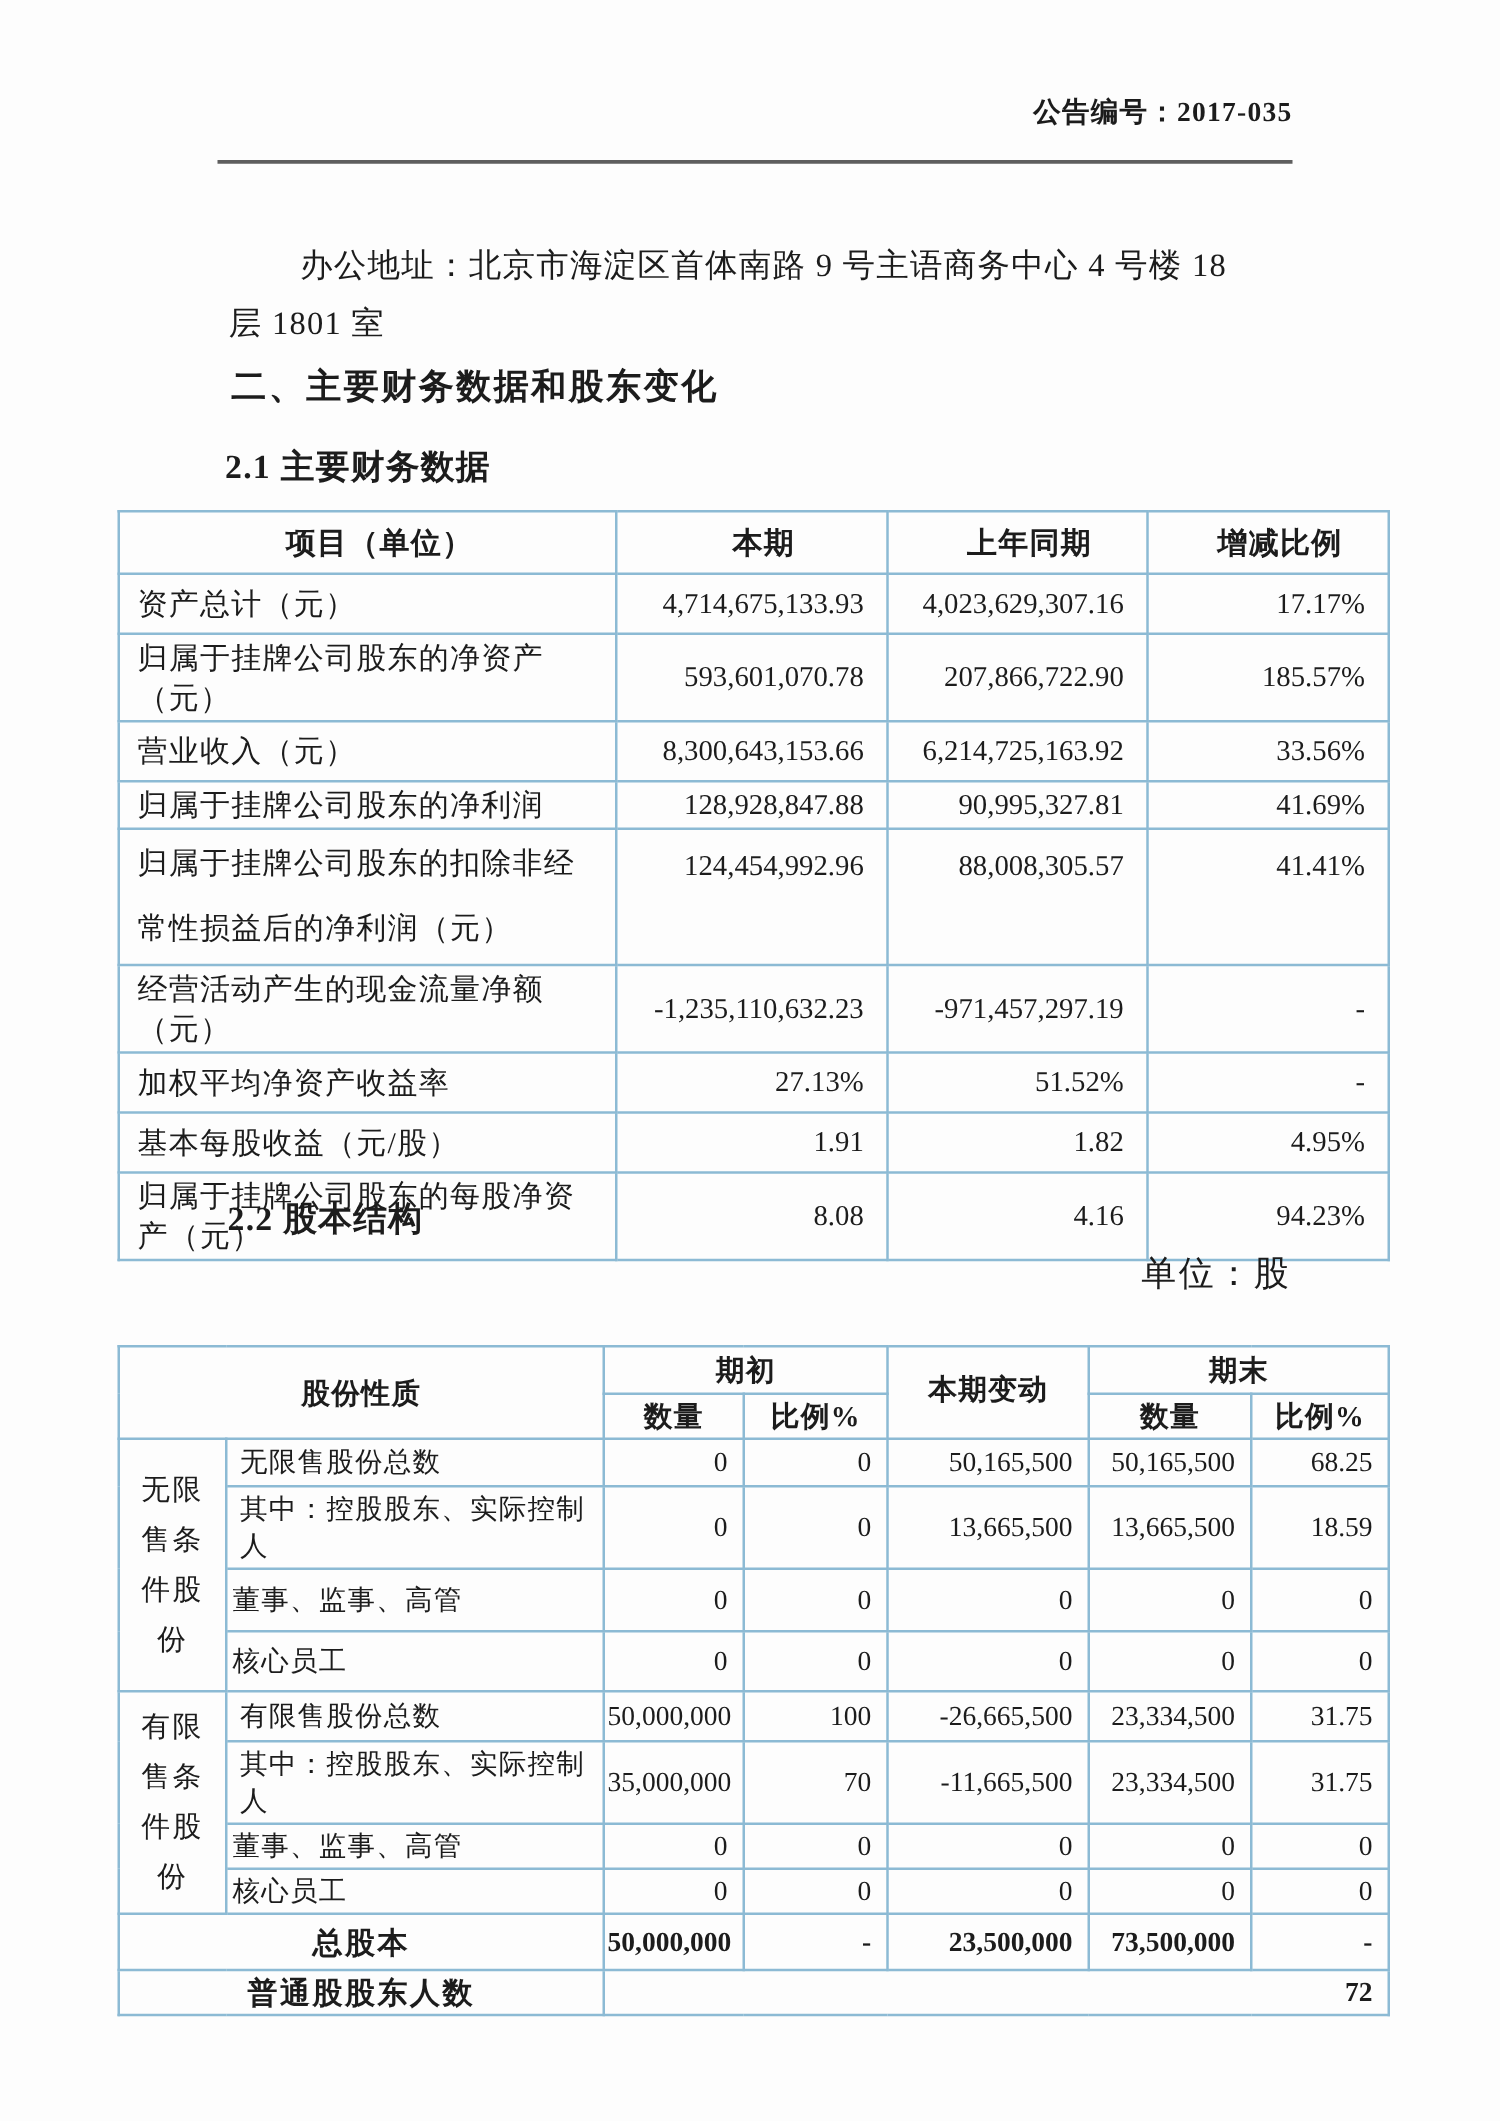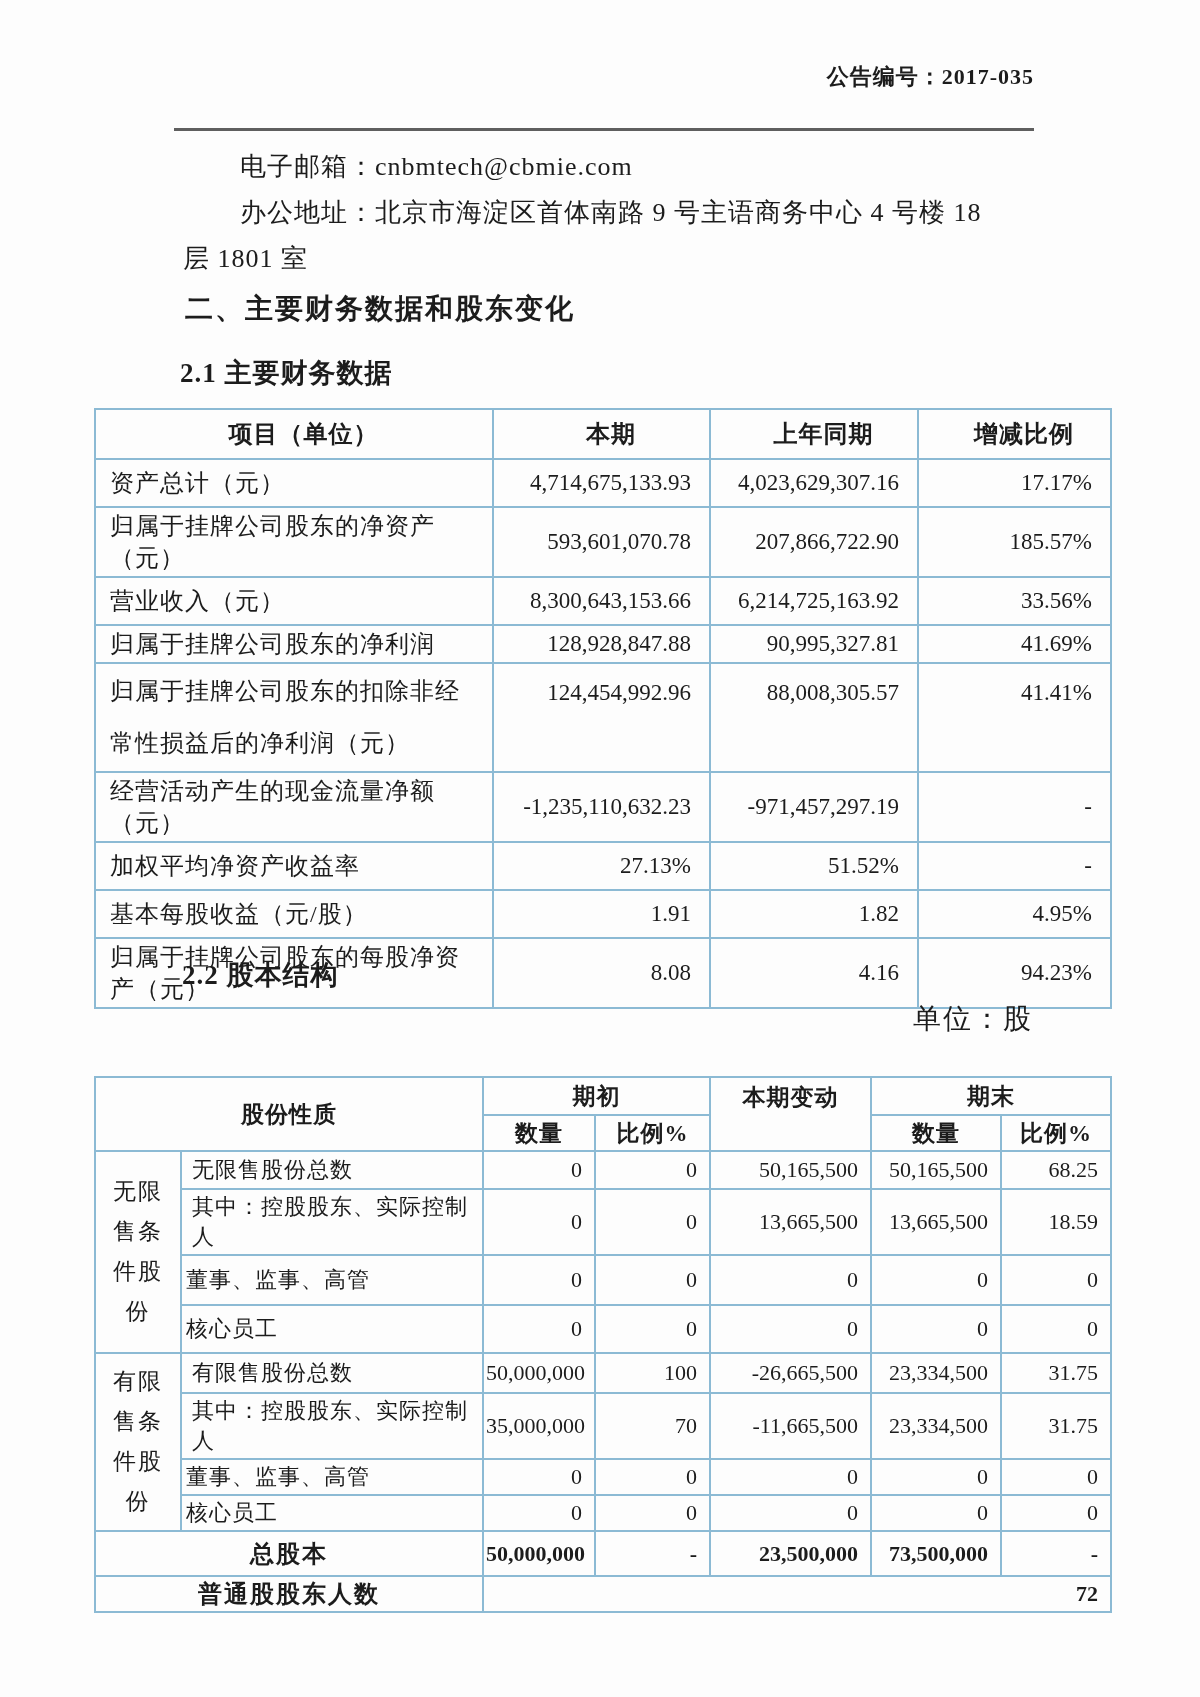--- a/index.html
+++ b/index.html
@@ -10,21 +10,21 @@
   .page{
     position:relative;
     width:1200px;height:1697px;
     margin:0 auto;
     background:#fdfdfd;
     font-family:"Liberation Serif","DejaVu Serif",serif;
     color:var(--ink);
     overflow:hidden;
   }
   .abs{position:absolute;}
-  .doc-number{top:62px;right:166px;font-size:22px;font-weight:bold;letter-spacing:1px;}
+  .doc-number{top:75px;right:166px;font-size:22px;font-weight:bold;letter-spacing:1px;}
   .top-rule{top:128px;left:174px;width:860px;height:3px;background:#5f5f5f;}
   .body-line{font-size:26px;letter-spacing:1px;white-space:nowrap;}
   .email-line{top:149px;left:240px;}
   .addr-line{top:195px;left:240px;}
   .addr-line2{top:241px;left:183px;}
   .sec-h{font-weight:bold;white-space:nowrap;}
   .sec2{top:290px;left:185px;font-size:28px;letter-spacing:2px;}
   .sec21{top:355px;left:180px;font-size:27px;letter-spacing:1px;}
   .sec22{top:957px;left:182px;font-size:27px;letter-spacing:1px;}
   .unit-label{top:1000px;right:167px;font-size:28px;letter-spacing:2px;}
@@ -36,42 +36,41 @@
   .t1{top:408px;left:94px;width:1016px;}
   .t1 th{font-size:24px;font-weight:bold;text-align:center;letter-spacing:1px;padding-left:20px;}
   .t1 td.lbl{font-size:24px;text-align:left;padding:2px 10px 2px 14px;letter-spacing:1px;}
   .t1 td.num{font-size:23px;text-align:right;padding:2px 18px 2px 4px;vertical-align:middle;}
   .t1 td.vtop{vertical-align:top;padding-top:16px;padding-left:10px;}
   .t1 td.wrap2{line-height:2.15;}
 
   
   .t2{top:1076px;left:94px;width:1016px;}
   .t2 th{font-size:23px;font-weight:bold;text-align:center;letter-spacing:1px;}
-  .t2 th.vtop-h{vertical-align:top;padding-top:4px;}
+  .t2 th.vtop-h{vertical-align:top;padding-top:18px;}
   .t2 td{font-size:22px;}
   .t2 td.glabel{
     text-align:center;vertical-align:middle;
     padding:3px 17px;line-height:1.75;letter-spacing:2px;
     word-break:break-all;font-size:23px;
   }
   .t2 td.item{text-align:left;padding:2px 4px 2px 10px;letter-spacing:1px;}
   .t2 td.item-c{padding:2px 4px;letter-spacing:1px;}
   .t2 td.num{text-align:right;padding:2px 12px 2px 2px;vertical-align:middle;}
   .t2 .bold{font-weight:bold;}
   .t2 td.total-lbl{text-align:center;font-size:24px;font-weight:bold;letter-spacing:2px;}
 </style>
 </head>
 <body>
 
 <div class="page">
 
   <div class="abs doc-number">公告编号：2017-035</div>
   <div class="abs top-rule"></div>
 
-  <div class="abs body-line email-line">电子邮箱：cnbmtech@cbmie.com</div>
   <div class="abs body-line addr-line">办公地址：北京市海淀区首体南路 9 号主语商务中心 4 号楼 18</div>
   <div class="abs body-line addr-line2">层 1801 室</div>
 
   <div class="abs sec-h sec2">二、主要财务数据和股东变化</div>
   <div class="abs sec-h sec21">2.1 主要财务数据</div>
 
   <table class="abs t1">
     <colgroup>
         <col style="width:398px">
         <col style="width:217px">

